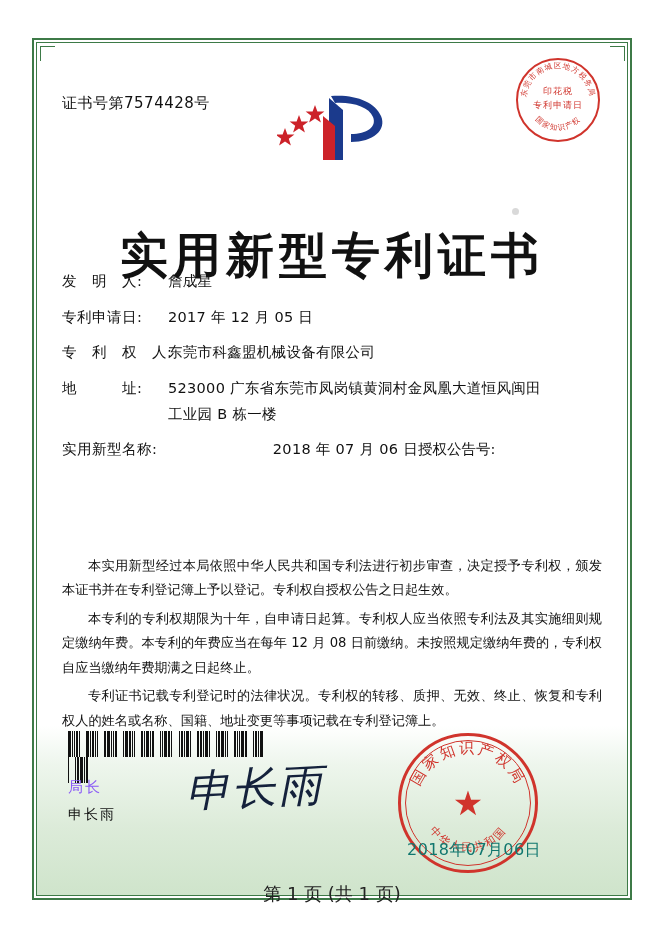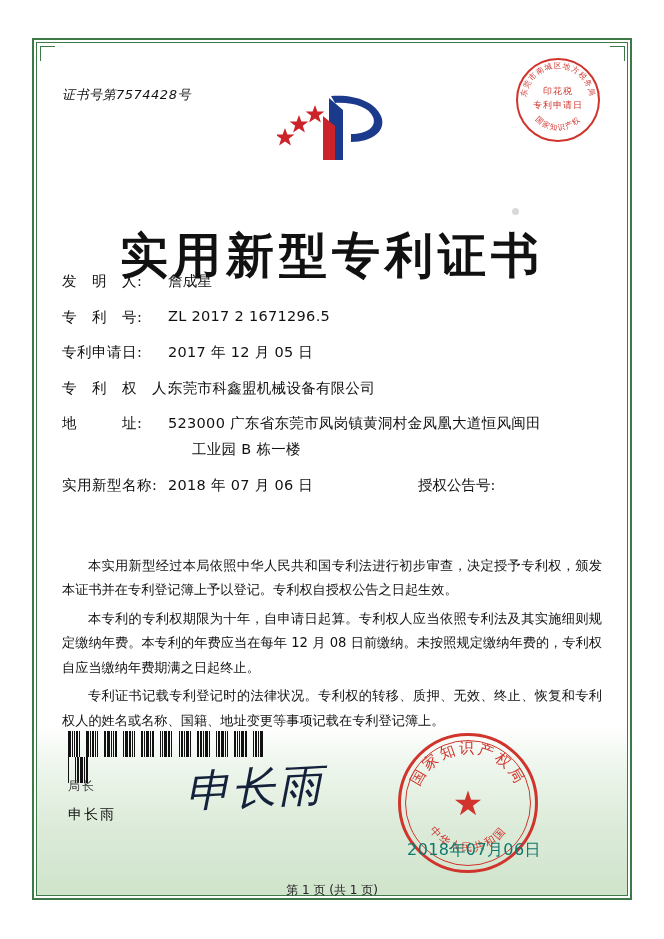--- a/index.html
+++ b/index.html
@@ -54,26 +54,25 @@
   .bottom-band {
     position: absolute;
     left: 37px; top: 726px;
     width: 590px; height: 169px;
     background: linear-gradient(to bottom, #ffffff 0%, #eef6ed 22%, #dcebd9 60%, #cfe4cb 100%);
   }
 
   
   .cert-no {
     position: absolute;
-    left: 62px; top: 86px;
-    font-size: 13px;
+    left: 62px; top: 94px;
+    font-size: 15px;
     letter-spacing: 0.5px;
     color: #111;
     font-family: "DejaVu Sans", "Liberation Sans", sans-serif;
-    font-style: italic;
   }
 
   
   .emblem {
     position: absolute;
     left: 277px; top: 88px;
     width: 112px; height: 80px;
   }
 
   
@@ -138,23 +137,22 @@
     white-space: nowrap;
   }
   .fsep { width: 10px; flex: 0 0 10px; }
   .fval {
     flex: 1 1 auto;
     letter-spacing: 0.3px;
   }
   .fval .line2 {
     display: block;
     margin-top: 7px;
-    margin-left: 24px;
-  }
-  .frow.two-col .fval { flex: 0 0 250px; }
+  }
+  .frow.two-col .fval { flex: 0 0 250px; text-align: right; }
   .frow .second-label {
     width: 112px;
     flex: 0 0 112px;
     white-space: nowrap;
   }
   .frow .second-val { flex: 1 1 auto; }
 
   
   .paras {
     position: absolute;
@@ -213,23 +211,23 @@
     text-align: center;
     color: #0f766e;
     font-size: 16px;
     letter-spacing: 0.4px;
   }
 
   
   .director-label {
     position: absolute;
     left: 68px; top: 778px;
-    font-size: 12px;
+    font-size: 15px;
     letter-spacing: 2px;
-    color: #404040;
+    color: #8b5cf6;
   }
   .director-name {
     position: absolute;
     left: 68px; top: 806px;
     font-size: 14px;
     letter-spacing: 2px;
     color: #111;
   }
   .signature {
     position: absolute;
@@ -243,21 +241,21 @@
     white-space: nowrap;
     transform: rotate(-3deg);
   }
 
   
   .footer {
     position: absolute;
     left: 0; top: 882px;
     width: 664px;
     text-align: center;
-    font-size: 12px;
+    font-size: 18px;
     color: #222;
   }
 
   
   .faint-dot {
     position: absolute;
     left: 512px; top: 208px;
     width: 7px; height: 7px;
     border-radius: 50%;
     background: #cfcfcf;
@@ -320,25 +318,20 @@
 
   <div class="fields">
 
 
     <div class="frow">
       <div class="flabel">发　明　人:</div>
       <div class="fsep"></div>
       <div class="fval">詹成星</div>
     </div>
 
-    <div class="frow">
-      <div class="flabel">专　利　号:</div>
-      <div class="fsep"></div>
-      <div class="fval">ZL 2017 2 1671296.5</div>
-    </div>
 
     <div class="frow">
       <div class="flabel">专利申请日:</div>
       <div class="fsep"></div>
       <div class="fval">2017 年 12 月 05 日</div>
     </div>
 
     <div class="frow">
       <div class="flabel">专　利　权　人:</div>
       <div class="fsep"></div>

